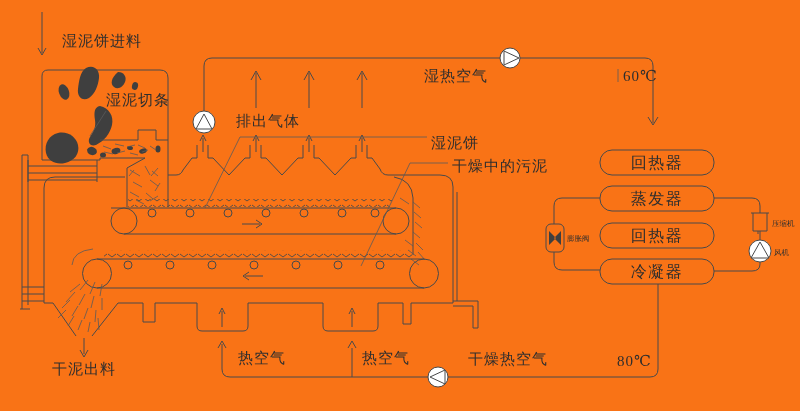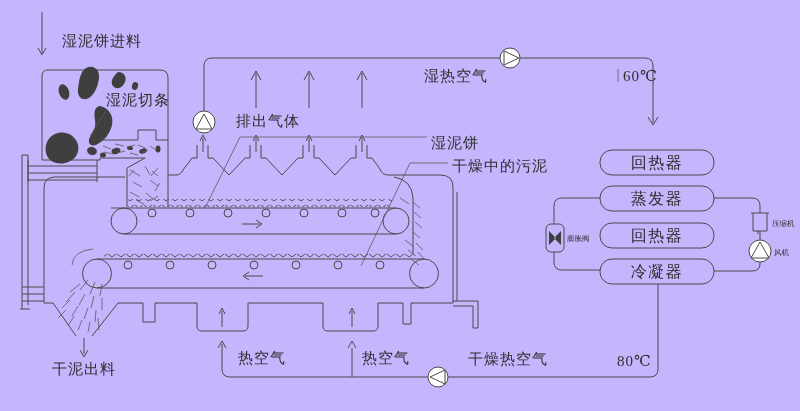--- a/index.html
+++ b/index.html
@@ -1,16 +1,16 @@
 <!DOCTYPE html>
 <html><head>
 <meta charset="utf-8">
 <style>
   html,body{margin:0;padding:0;background:#fff;}
-  .stage{position:relative;width:800px;height:411px;background:#c4b5fd;overflow:hidden;}
+  .stage{position:relative;width:800px;height:411px;background:#f97316;overflow:hidden;}
   svg{display:block;}
   text{font-family:"Liberation Serif","DejaVu Serif",serif;fill:#2e2e2e;}
   .lbl{font-size:15px;letter-spacing:1px;}
   .lbl-big{font-size:16px;letter-spacing:1.5px;}
   .lbl-tiny{font-size:7.5px;letter-spacing:0;}
   .ln{fill:none;stroke:#4a4a4a;stroke-width:1;}
   .ln-thin{fill:none;stroke:#5a5a5a;stroke-width:0.8;}
   .blob{fill:#3f3f3f;stroke:none;}
   .mask{fill:#ffffff;stroke:#4a4a4a;stroke-width:1;}
   .tri{fill:none;stroke:#4a4a4a;stroke-width:1;}

